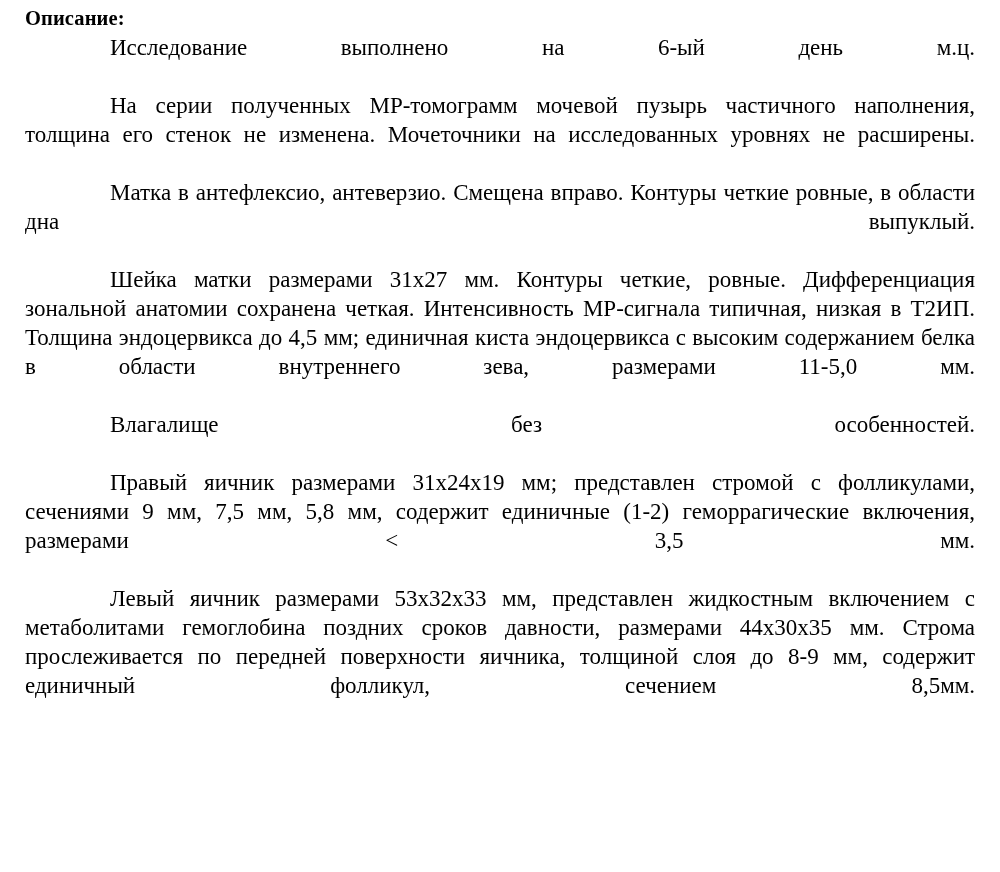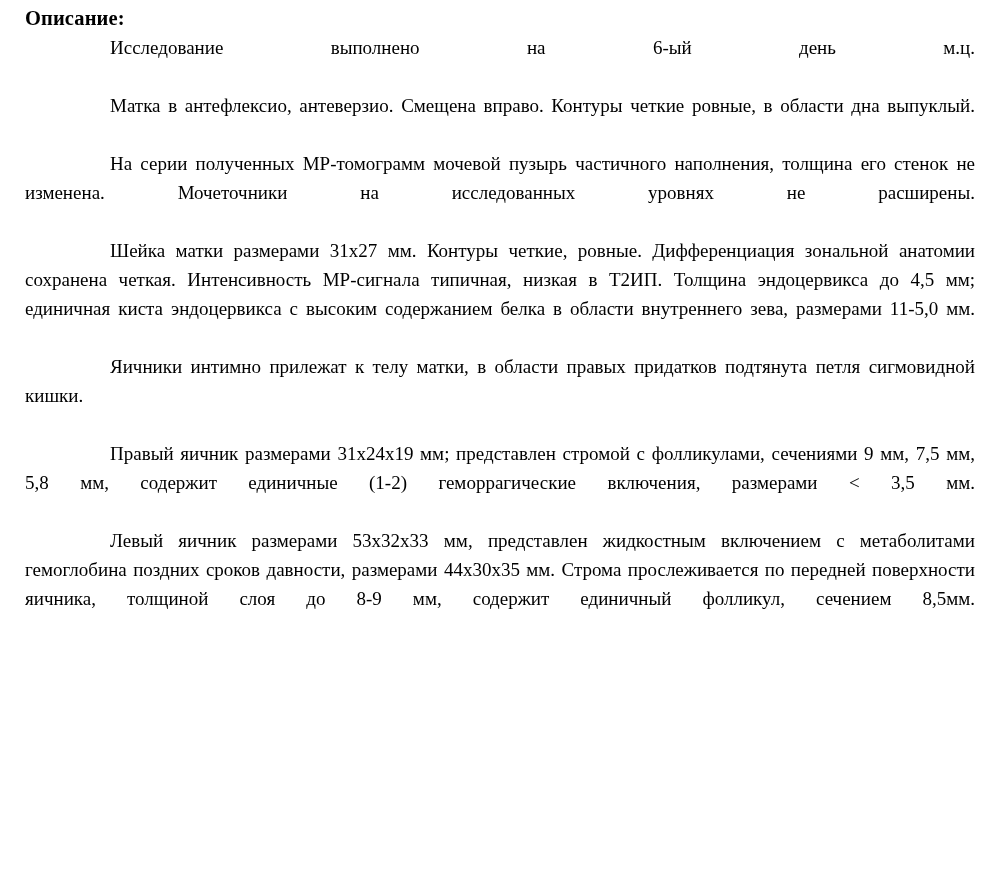--- a/index.html
+++ b/index.html
@@ -24,21 +24,21 @@
     padding: 4px 25px 0 25px;
   }
   .section-heading {
     font-size: 20.5px;
     font-weight: bold;
     line-height: 29px;
     margin: 0;
     letter-spacing: 0.1px;
   }
   .para {
-    font-size: 19px;
+    font-size: 23px;
     line-height: 29px;
     margin: 0;
     text-align: justify;
     text-justify: inter-word;
     text-indent: 85px;
     hyphens: none;
     word-spacing: 0px;
   }
   
   .para:after,
@@ -50,27 +50,27 @@
 </style>
 </head>
 <body>
 
 <div class="page">
 
   <h1 class="section-heading">Описание:</h1>
 
   <p class="para">Исследование выполнено на 6-ый день м.ц.</p>
 
+  <p class="para">На серии полученных МР-томограмм мочевой пузырь частичного наполнения, толщина его стенок не изменена. Мочеточники на исследованных уровнях не расширены.</p>
+
   <p class="para">Матка в антефлексио, антеверзио. Смещена вправо. Контуры четкие ровные, в области дна выпуклый.</p>
-
-  <p class="para">На серии полученных МР-томограмм мочевой пузырь частичного наполнения, толщина его стенок не изменена. Мочеточники на исследованных уровнях не расширены.</p>
 
 
   <p class="para">Шейка матки размерами 31х27 мм.   Контуры четкие, ровные. Дифференциация зональной анатомии сохранена четкая. Интенсивность МР-сигнала типичная, низкая в Т2ИП.    Толщина эндоцервикса до 4,5 мм; единичная киста эндоцервикса с высоким содержанием белка в области внутреннего зева, размерами 11-5,0 мм.</p>
 
+  <p class="para">Влагалище без особенностей.</p>
 
-  <p class="para">Яичники интимно прилежат к телу матки, в области правых придатков подтянута петля сигмовидной кишки.</p>
 
   <p class="para">Правый яичник размерами 31х24х19   мм; представлен стромой с фолликулами, сечениями  9 мм, 7,5 мм, 5,8 мм, содержит единичные (1-2) геморрагические включения, размерами &lt; 3,5 мм.</p>
 
   <p class="para">Левый яичник  размерами 53х32х33   мм, представлен жидкостным включением с метаболитами гемоглобина поздних  сроков давности, размерами  44х30х35 мм. Строма прослеживается по передней поверхности яичника, толщиной слоя до 8-9 мм, содержит единичный фолликул, сечением  8,5мм.</p>
 
 </div>
 
 </body></html>

